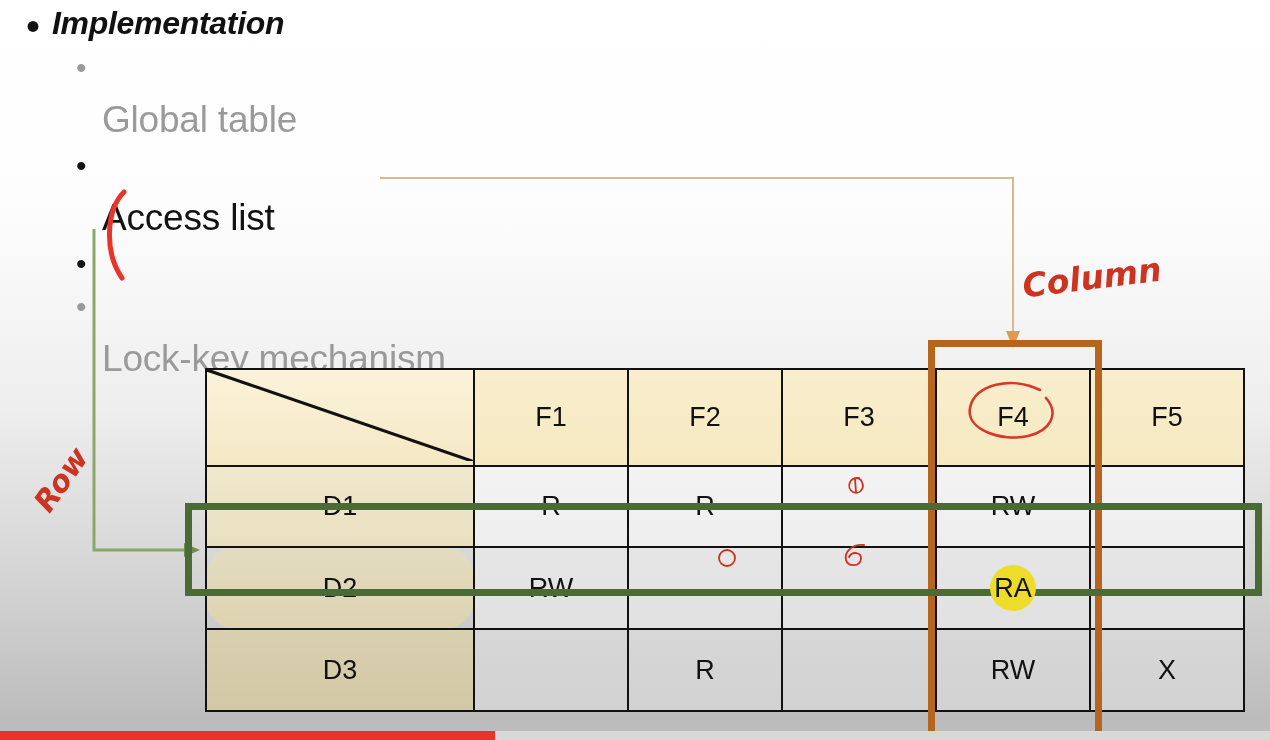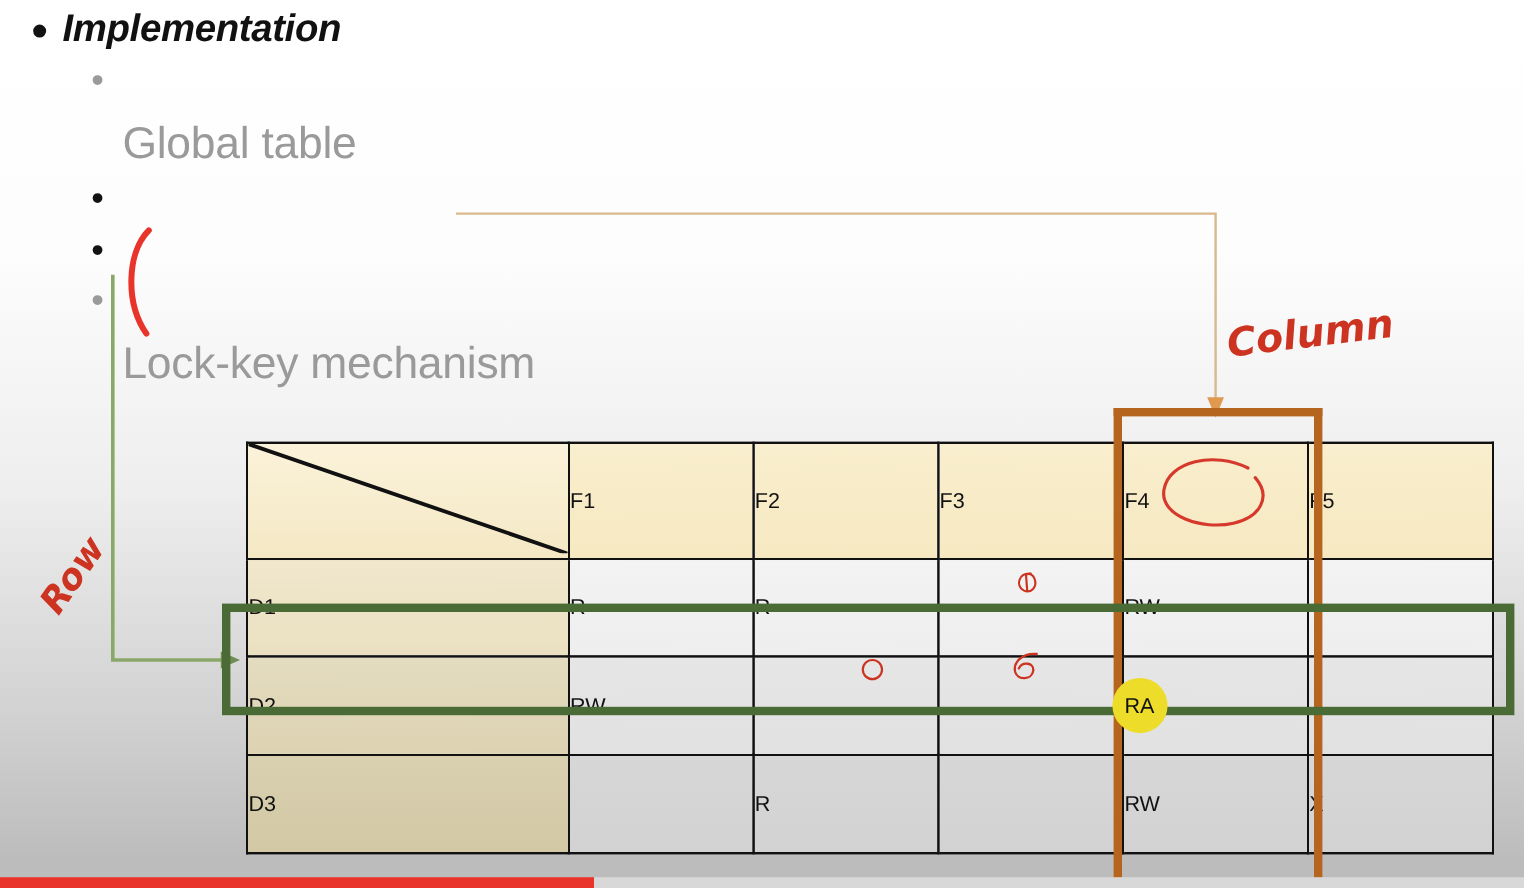--- a/index.html
+++ b/index.html
@@ -37,41 +37,41 @@
 
   
   #tbl {
     position: absolute; left: 205px; top: 368px;
     width: 1036px; height: 344px;
     border-collapse: collapse;
     table-layout: fixed;
   }
   #tbl td {
     border: 2px solid #111;
-    text-align: left;
+    text-align: center;
     vertical-align: middle;
-    font-size: 18px;
+    font-size: 27px;
     color: #111;
     position: relative;
   }
   .c-hdr   { width: 268px; }
   .c-f     { width: 154px; }
   tr.r-hdr td { height: 92px; }
   tr.r-b  td  { height: 78px; }
 
   
   .hdr-f { background: linear-gradient(to bottom, #f9eecd 0%, #f6e9c2 100%); }
   
   .corner { background: linear-gradient(to bottom, #fbf2da 0%, #f4e8c4 100%); padding: 0; }
   .corner .diag { position: absolute; inset: 0; }
 
   
   .dlab { font-size: 27px; }
   .d1 { background: linear-gradient(to bottom, #f0e7cd 0%, #eae0c1 100%); }
-  .d2 { background: linear-gradient(to bottom, #e4dcc0 0%, #ddd3b2 100%); }
+  .d2 { background: linear-gradient(to bottom, #e4dcc0 0%, #ddd3b2 100%); border-radius: 30px; }
   .d3 { background: linear-gradient(to bottom, #d9d0b0 0%, #d2c8a5 100%); }
   .d4 { background: linear-gradient(to bottom, #cfc6a2 0%, #c8bd95 100%); }
 
   
   .v1 { background: linear-gradient(to bottom, #f3f3f3 0%, #eeeeee 100%); }
   .v2 { background: linear-gradient(to bottom, #e6e6e6 0%, #e1e1e1 100%); }
   .v3 { background: linear-gradient(to bottom, #d7d7d7 0%, #d2d2d2 100%); }
   .v4 { background: linear-gradient(to bottom, #cacaca 0%, #c4c4c4 100%); }
 
   
@@ -140,20 +140,21 @@
       <span class="b-txt">Implementation</span>
     </div>
 
     <div class="b-row lvl2 dim">
       <span class="b-dot">•</span>
       <span class="b-txt">Global table</span>
     </div>
 
     <div class="b-row lvl2 strong">
       <span class="b-dot">•</span>
+      <span class="b-txt">Access list</span>
     </div>
 
     <div class="b-row lvl2 strong">
       <span class="b-dot">•</span>
     </div>
 
     <div class="b-row lvl2 dim">
       <span class="b-dot">•</span>
       <span class="b-txt">Lock-key mechanism</span>
     </div>

